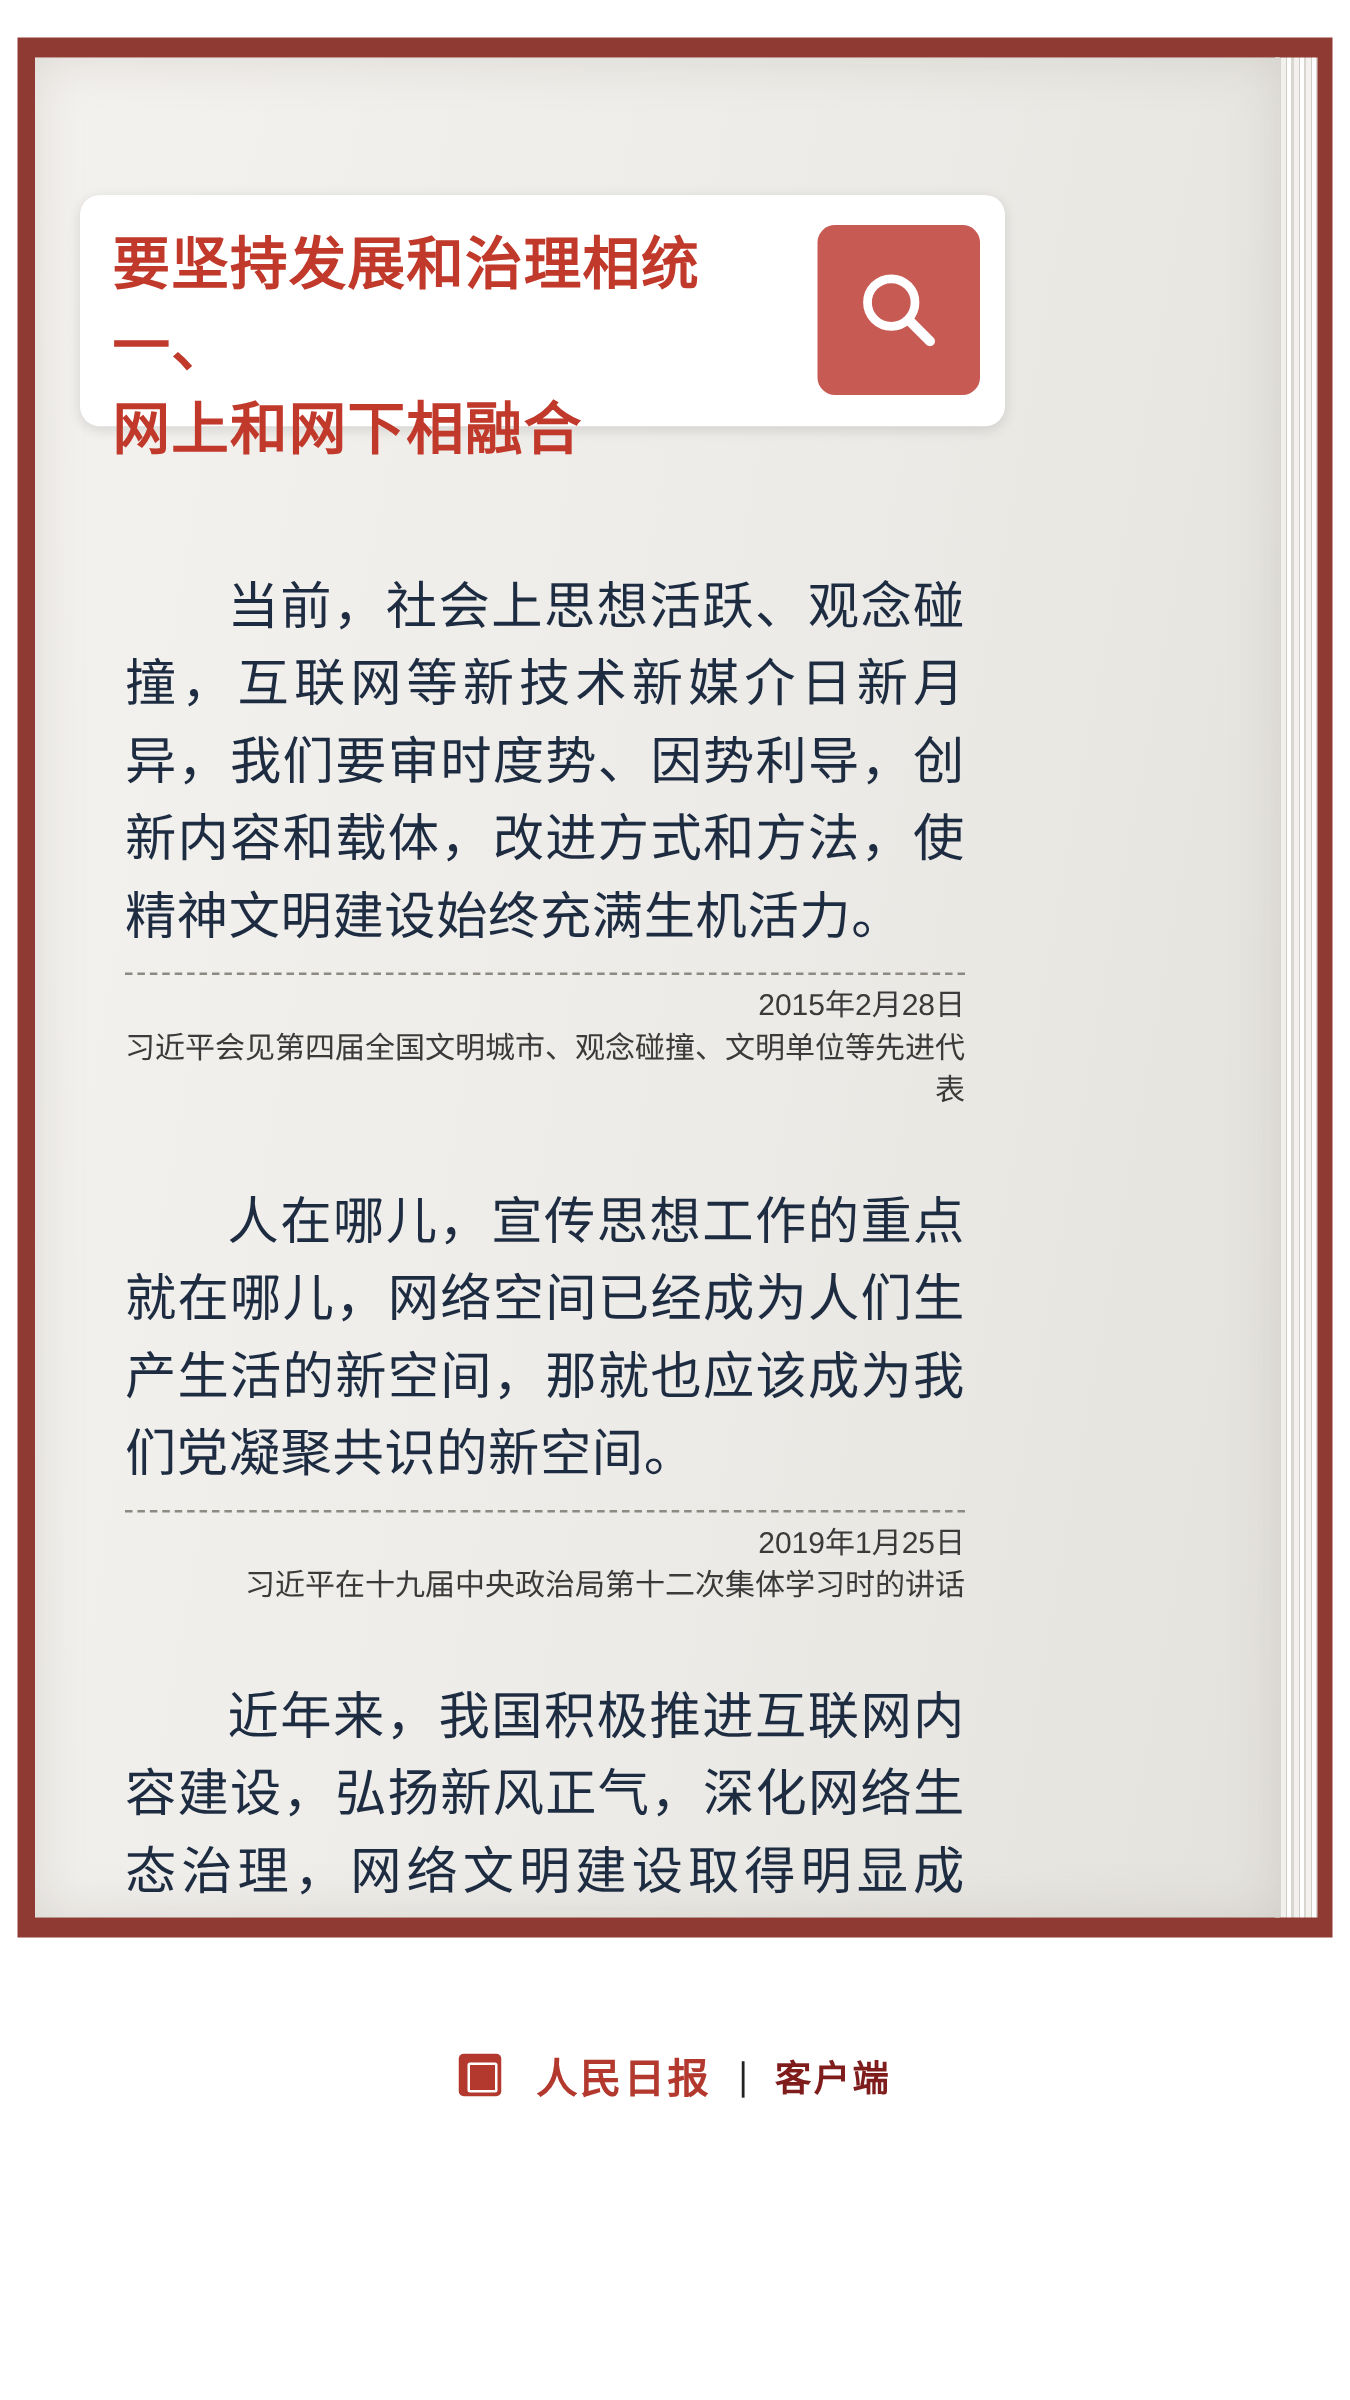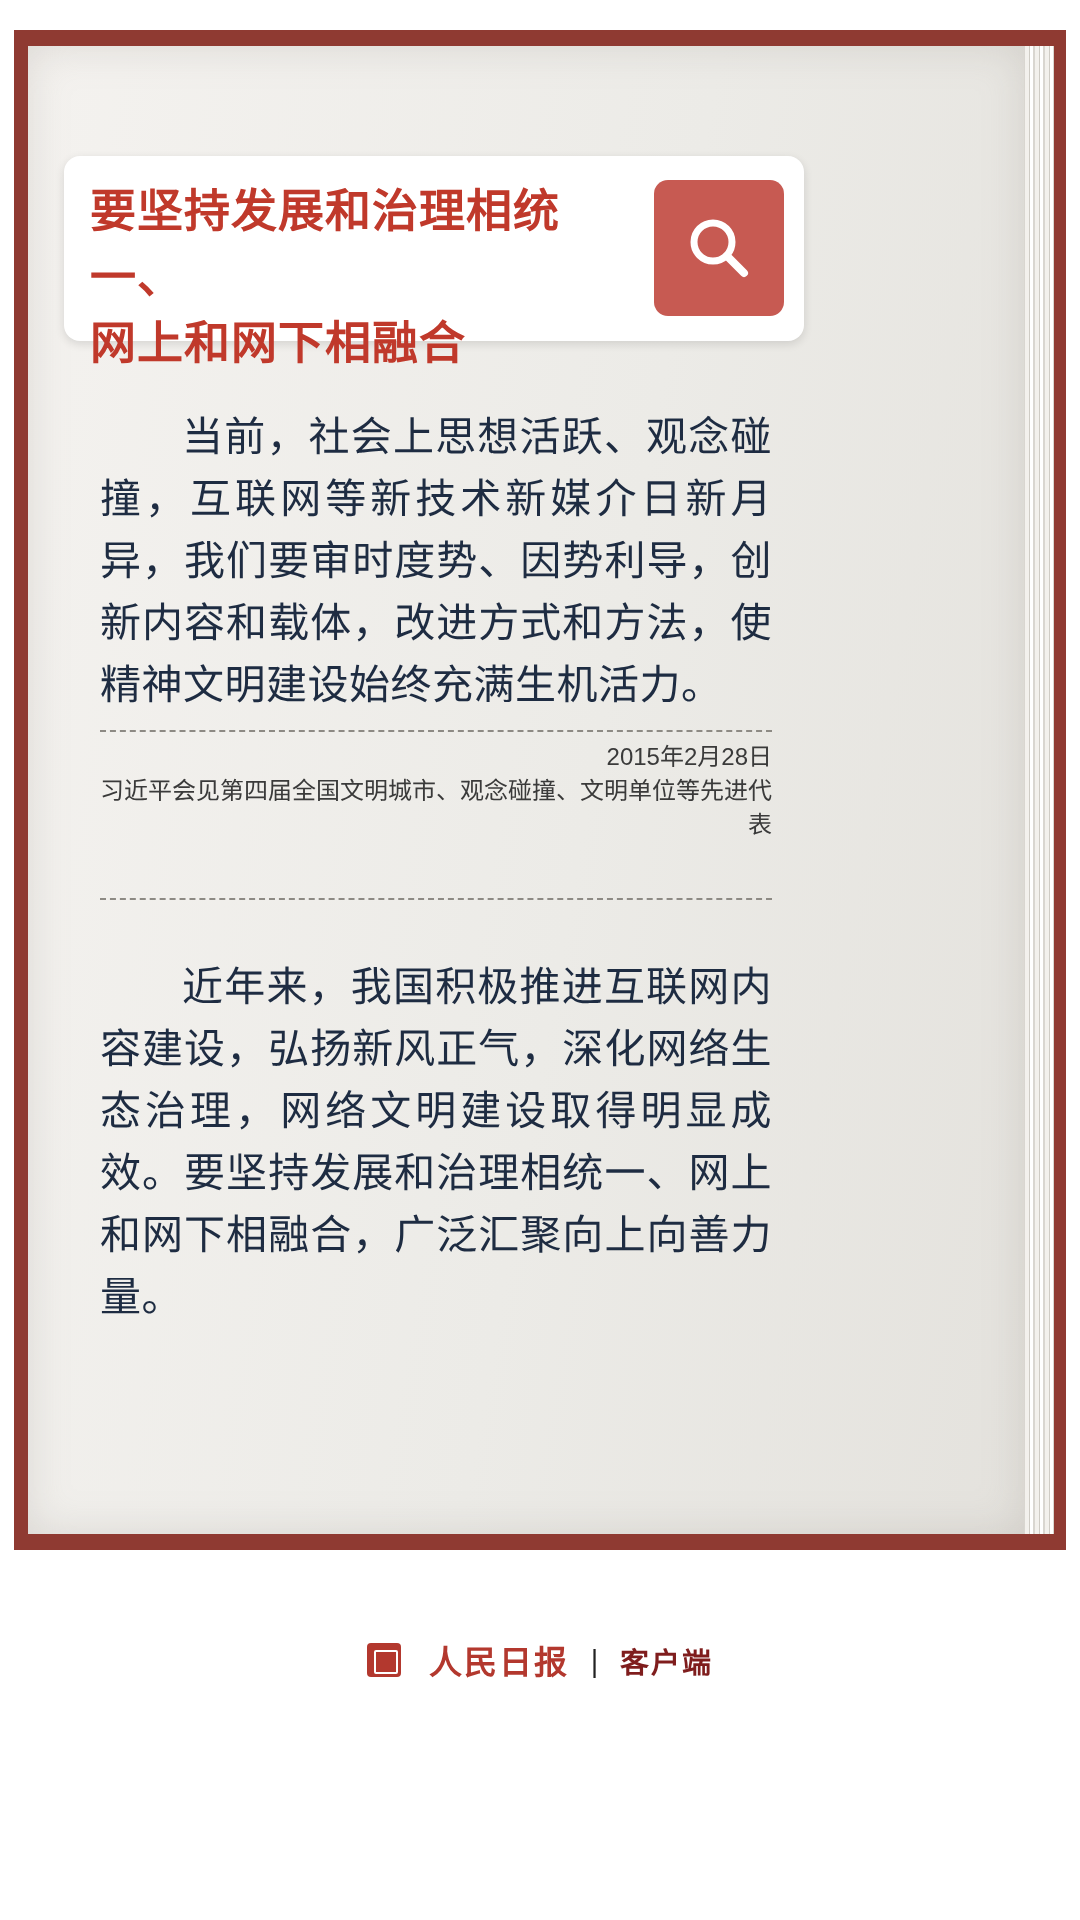--- a/index.html
+++ b/index.html
@@ -121,20 +121,21 @@
   }
   .passage { margin-bottom: 56px; }
   .passage-text {
     color: #1e2c42;
     font-family: "Liberation Serif", "DejaVu Serif", serif;
     font-size: 41px;
     line-height: 62px;
     text-indent: 2em;
     text-align: justify;
     letter-spacing: 0.5px;
+    margin-top: 48px;
   }
   .divider {
     margin: 14px 0 8px 0;
     height: 0;
     border-top: 2px dashed #8d8a84;
   }
   .meta {
     text-align: right;
     color: #3a3a3a;
     font-family: Liberation Sans, sans-serif;
@@ -223,21 +224,26 @@
         <div class="passage">
           <div class="passage-text">当前，社会上思想活跃、观念碰撞，互联网等新技术新媒介日新月异，我们要审时度势、因势利导，创新内容和载体，改进方式和方法，使精神文明建设始终充满生机活力。</div>
           <div class="divider"></div>
           <div class="meta">
             <span class="date">2015年2月28日</span>
             <span class="source">习近平会见第四届全国文明城市、观念碰撞、文明单位等先进代表</span>
           </div>
         </div>
 
         <div class="passage">
+          <div class="passage-text">人在哪儿，宣传思想工作的重点就在哪儿，网络空间已经成为人们生产生活的新空间，那就也应该成为我们党凝聚共识的新空间。</div>
           <div class="divider"></div>
+          <div class="meta">
+            <span class="date">2019年1月25日</span>
+            <span class="source">习近平在十九届中央政治局第十二次集体学习时的讲话</span>
+          </div>
         </div>
 
         <div class="passage">
           <div class="passage-text">近年来，我国积极推进互联网内容建设，弘扬新风正气，深化网络生态治理，网络文明建设取得明显成效。要坚持发展和治理相统一、网上和网下相融合，广泛汇聚向上向善力量。</div>
 
         </div>
 
       </div>
     </div>
   </div>

